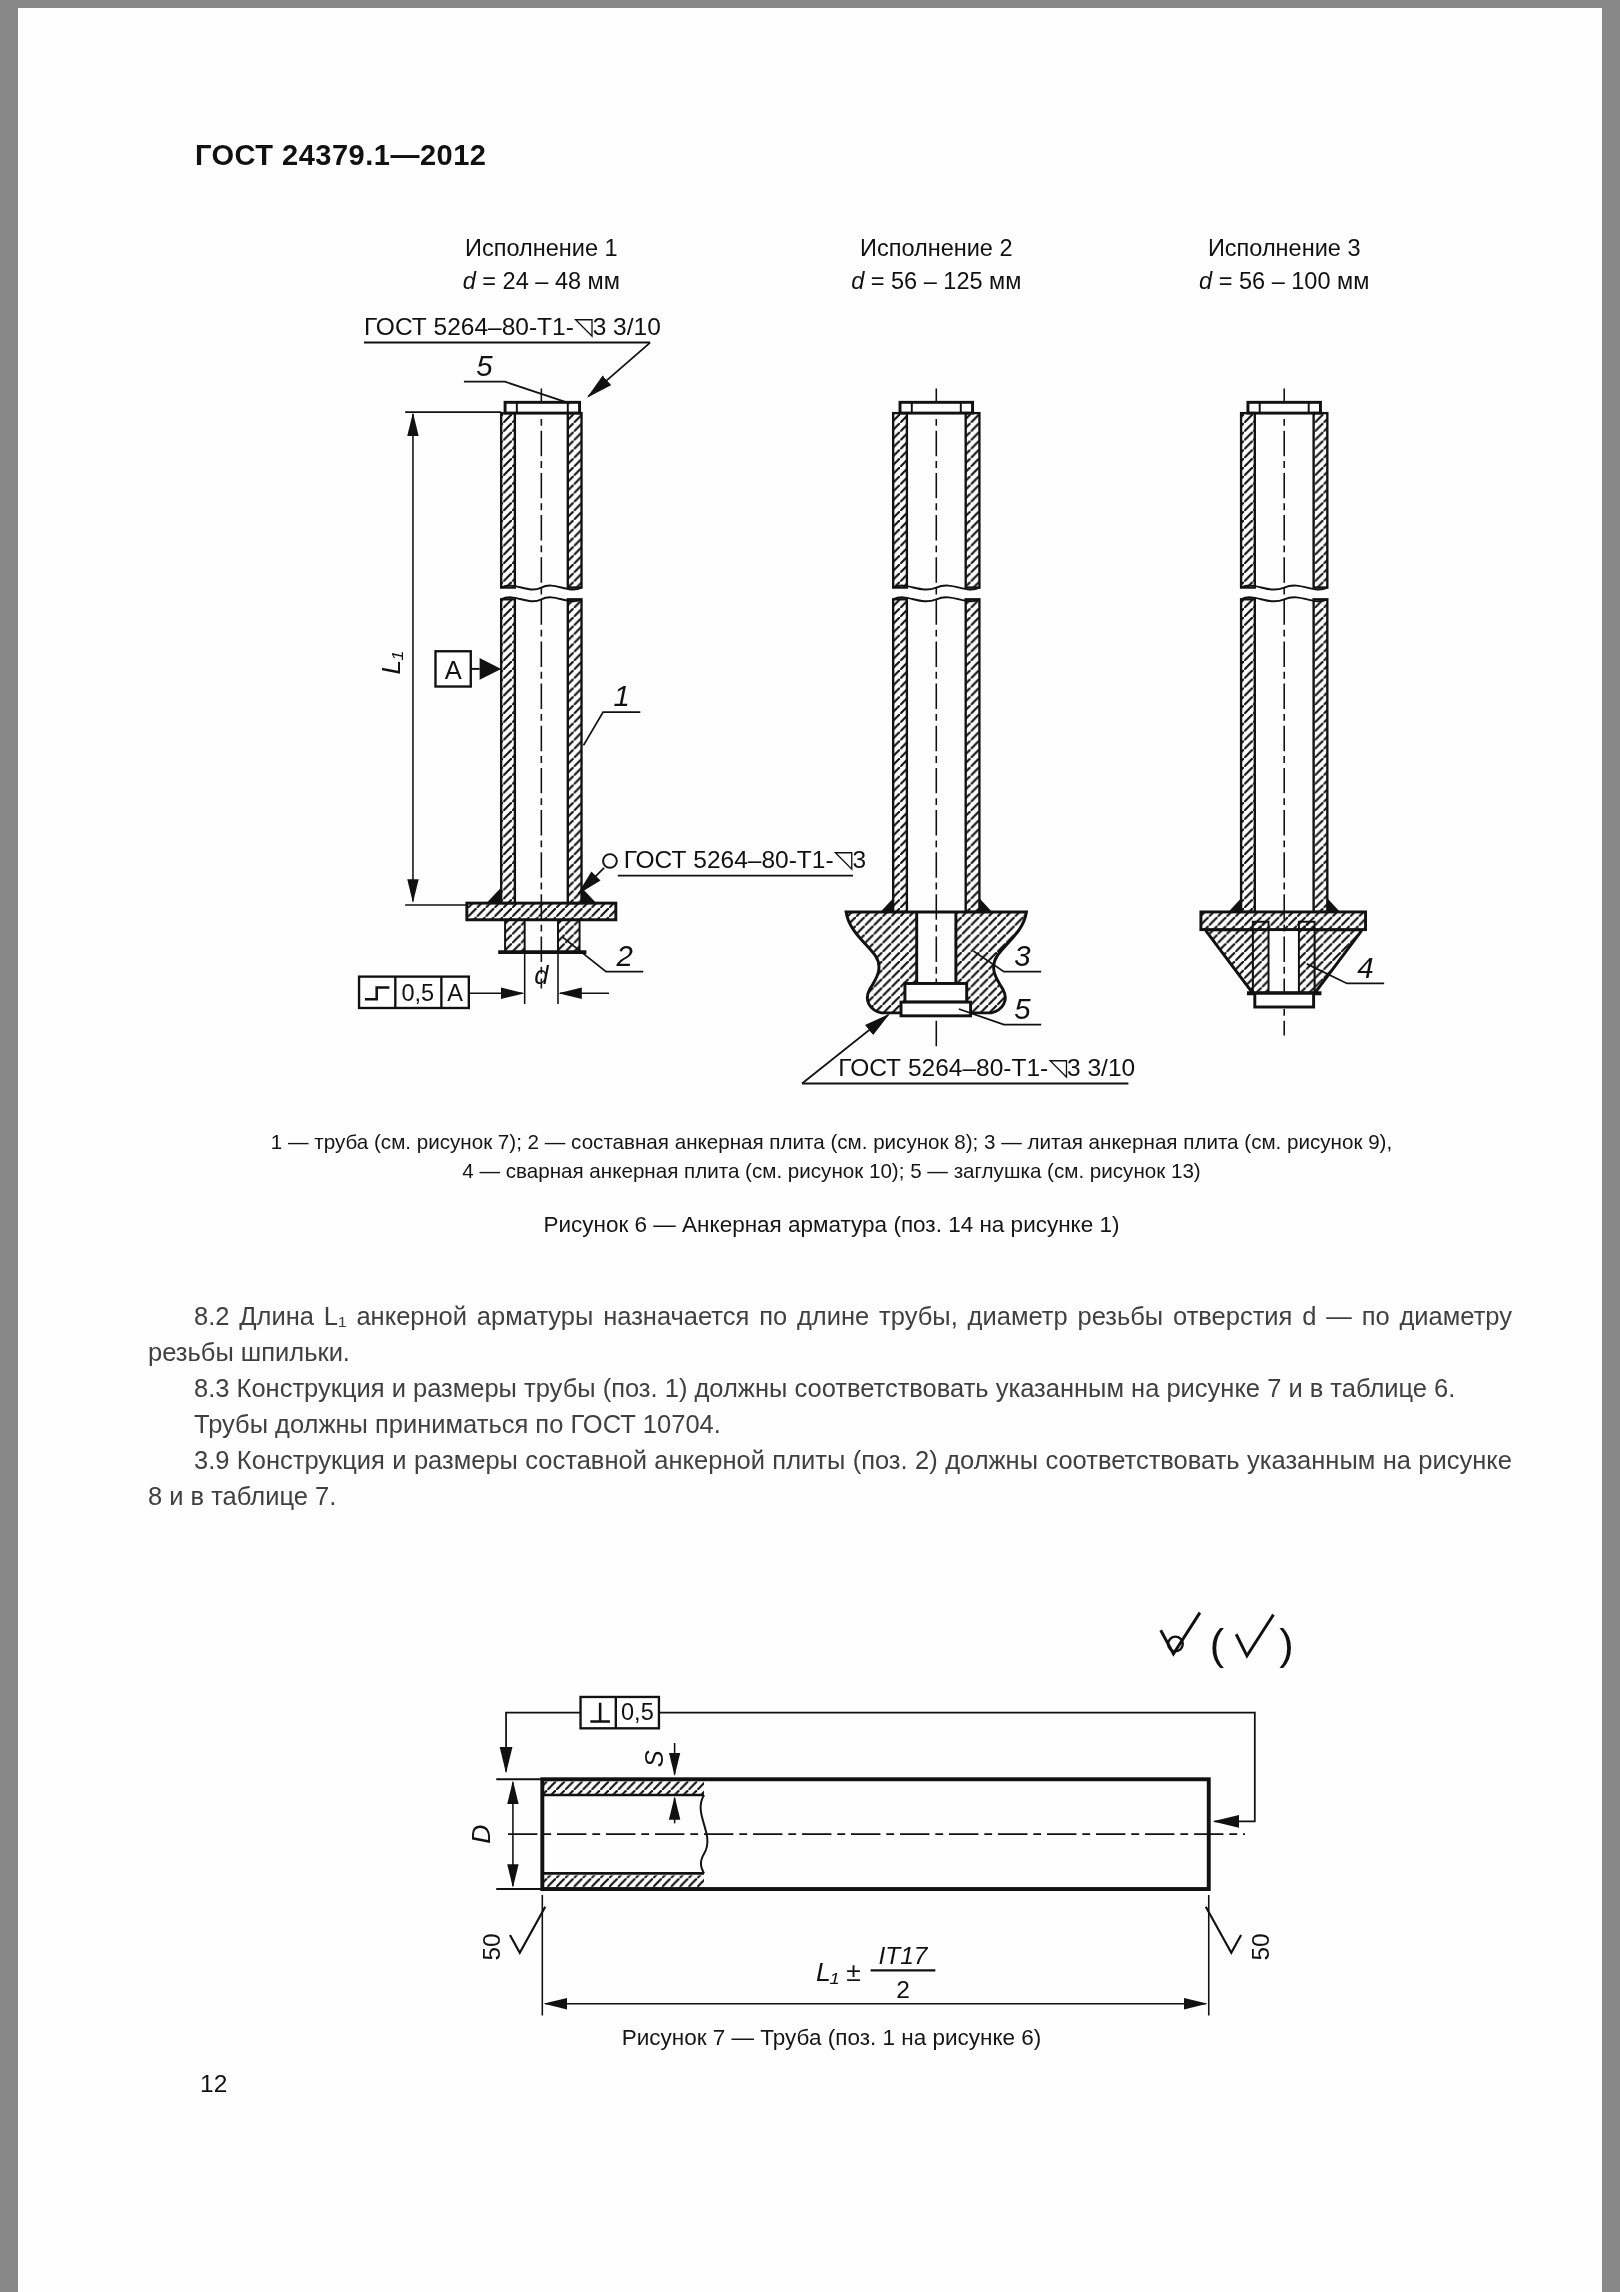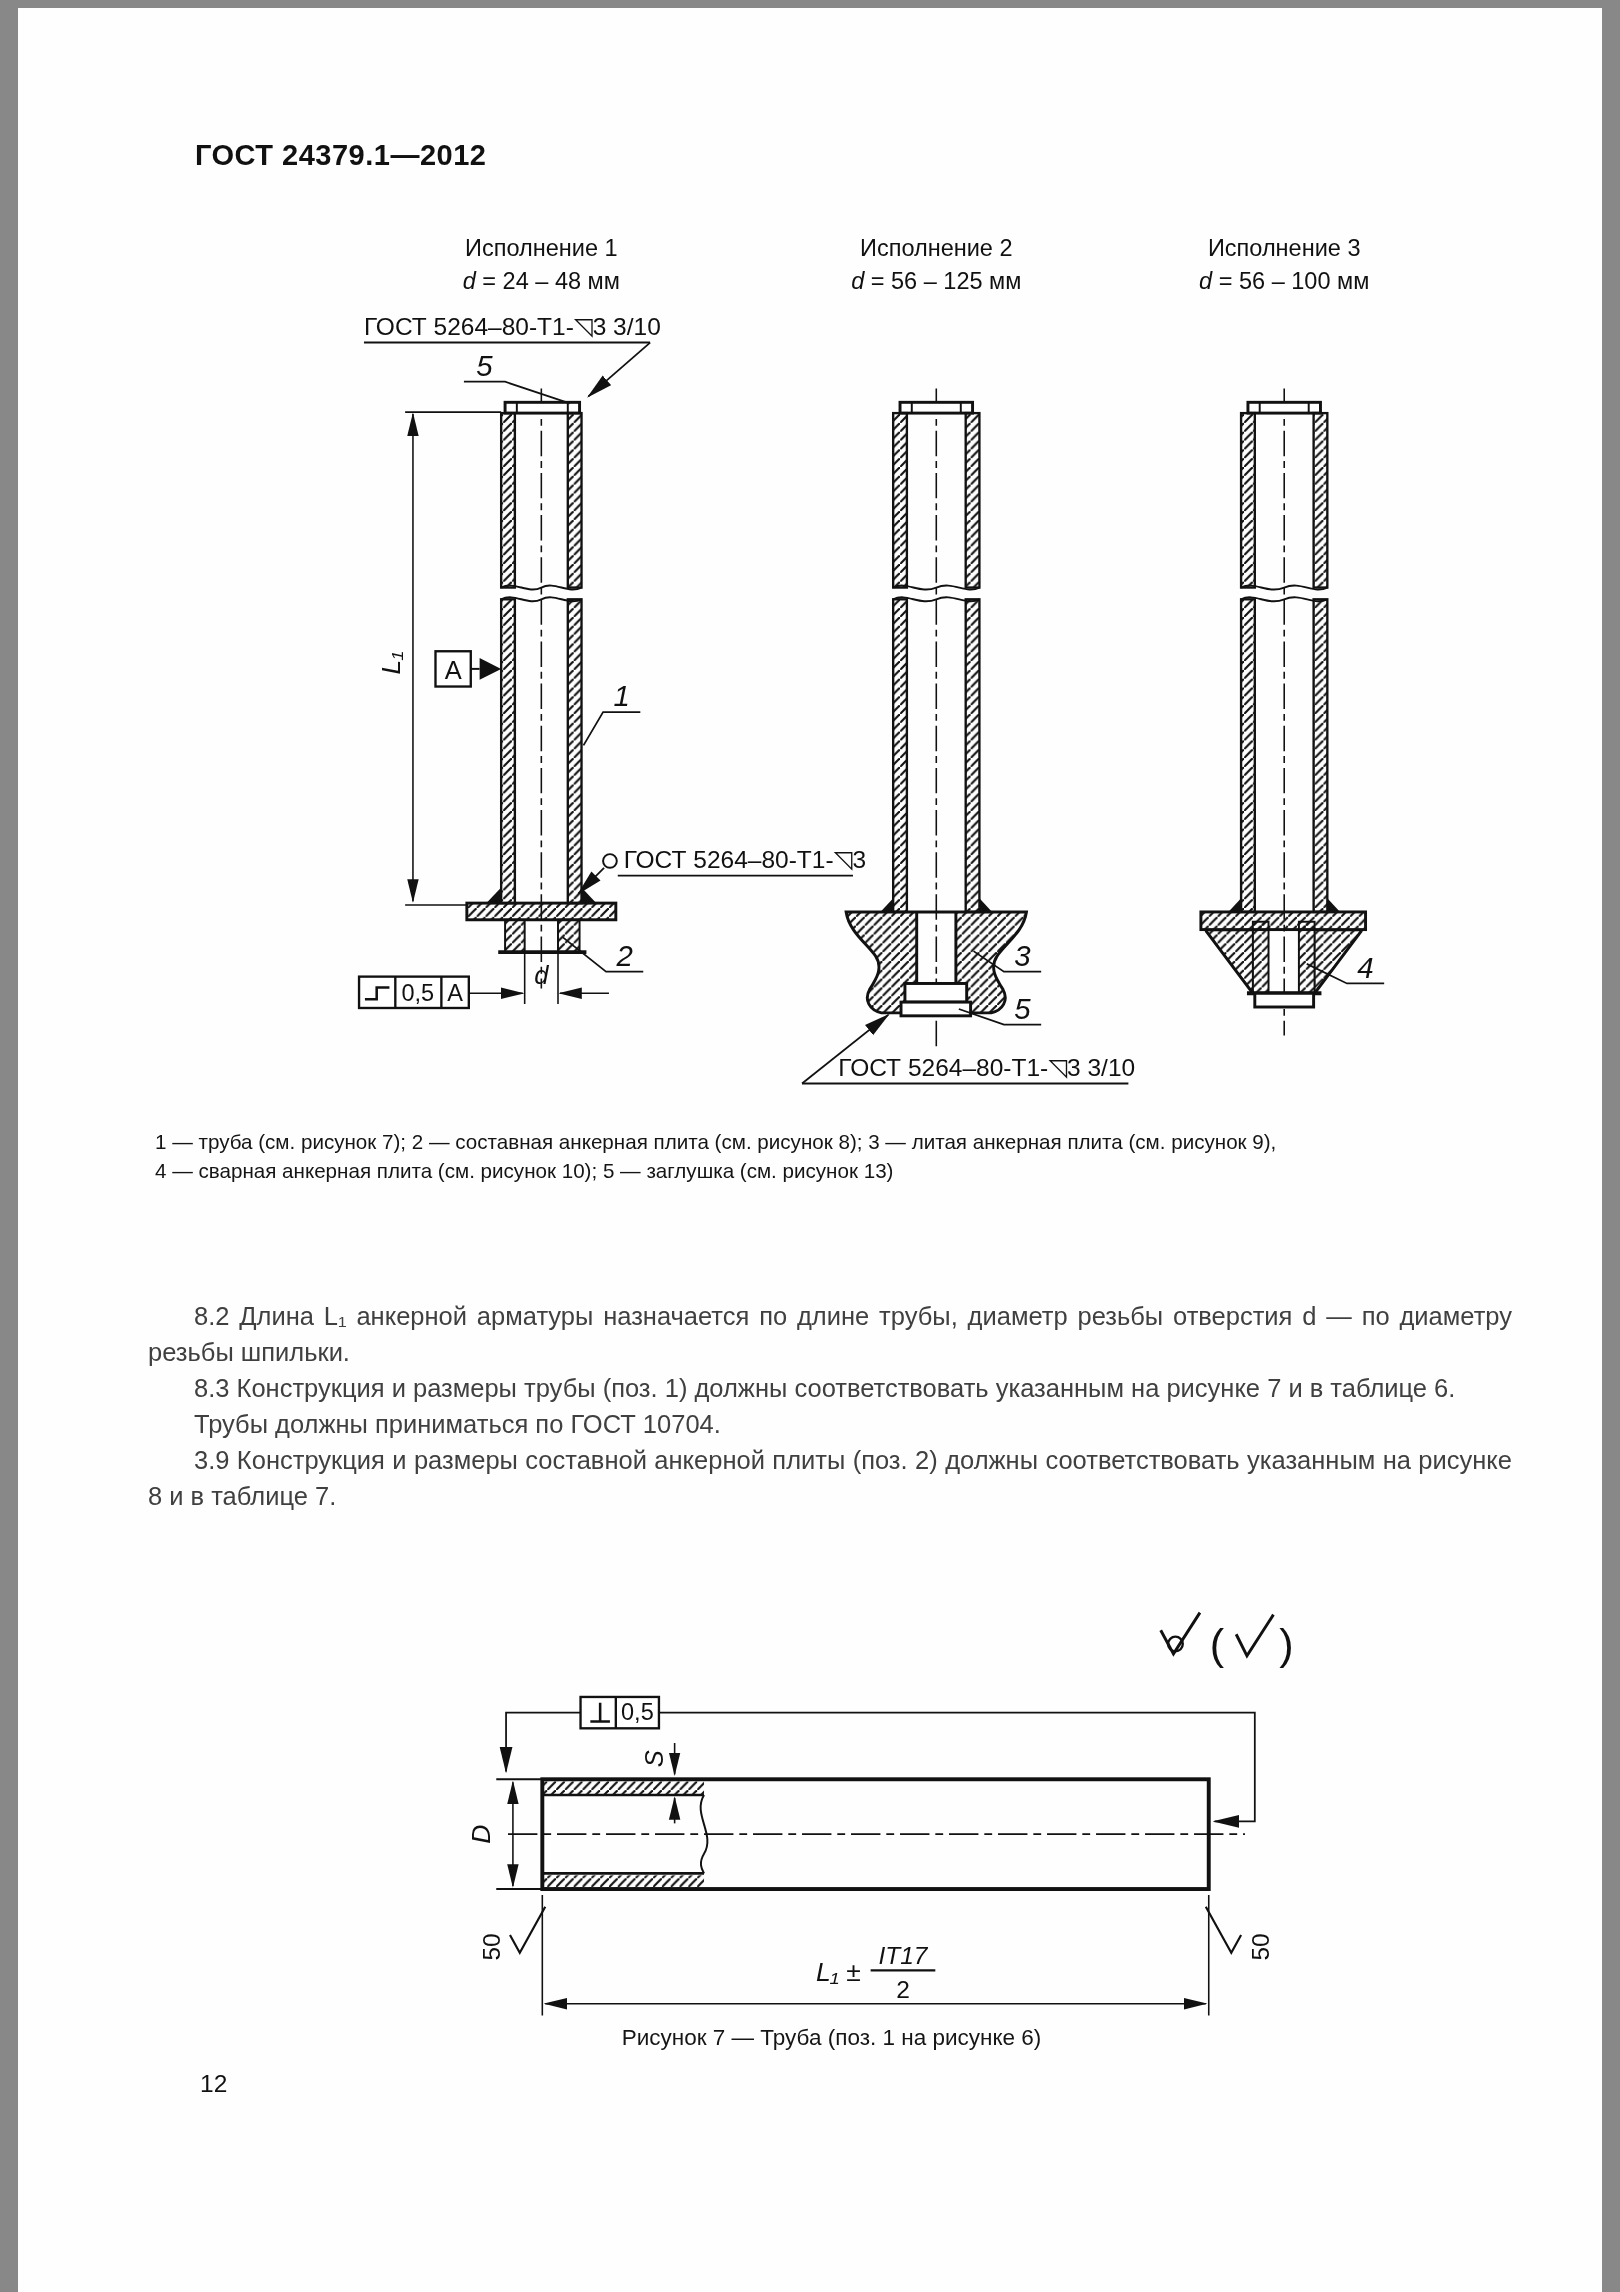--- a/index.html
+++ b/index.html
@@ -3,21 +3,21 @@
 <meta charset="utf-8">
 <style>
   html,body{margin:0;padding:0;background:#888;}
   .page{
     position:relative;width:1584px;height:2293px;background:#fefefe;
     font-family:"Liberation Sans","DejaVu Sans",sans-serif;color:#111;
     overflow:hidden;margin:8px auto;
   }
   .hdr{position:absolute;left:177px;top:131px;font-size:29px;font-weight:bold;letter-spacing:0.5px;}
   svg text{fill:#111;font-family:"Liberation Sans","DejaVu Sans",sans-serif;}
-  .legend{position:absolute;left:137px;top:1119px;width:1353px;
+  .legend{position:absolute;left:137px;top:1119px;width:1353px;text-align:center;
           font-size:20.6px;line-height:29px;color:#151515;}
   .figcap{position:absolute;left:137px;width:1353px;text-align:center;font-size:22.5px;color:#151515;}
   .figcap6{top:1204px;}
   .figcap7{top:2017px;text-align:center;}
   .bodytext{position:absolute;left:130px;top:1290px;width:1364px;font-size:25.5px;line-height:36px;
             text-align:justify;color:#404040;}
   .bodytext p{margin:0;text-indent:46px;}
   .pagenum{position:absolute;left:182px;top:2062px;font-size:24.5px;}
   .drawing{position:absolute;left:0;top:0;}
 </style>
@@ -247,20 +247,21 @@
         <text x="903" y="2030" font-size="25" text-anchor="middle">2</text>
       </g>
     </g>
   </svg>
 
   <div class="legend">
     <div>1 — труба (см. рисунок 7); 2 — составная анкерная плита (см. рисунок 8); 3 — литая анкерная плита (см. рисунок 9),</div>
     <div>4 — сварная анкерная плита (см. рисунок 10); 5 — заглушка (см. рисунок 13)</div>
   </div>
 
+  <div class="figcap figcap6">Рисунок 6 — Анкерная арматура (поз. 14 на рисунке 1)</div>
 
   <div class="bodytext">
     <p>8.2 Длина L₁ анкерной арматуры назначается по длине трубы, диаметр резьбы отверстия d — по диаметру резьбы шпильки.</p>
     <p>8.3 Конструкция и размеры трубы (поз. 1) должны соответствовать указанным на рисунке 7 и в таблице 6.</p>
     <p>Трубы должны приниматься по ГОСТ 10704.</p>
     <p>3.9 Конструкция и размеры составной анкерной плиты (поз. 2) должны соответствовать указанным на рисунке 8 и в таблице 7.</p>
   </div>
 
   <div class="figcap figcap7">Рисунок 7 — Труба (поз. 1 на рисунке 6)</div>
 

